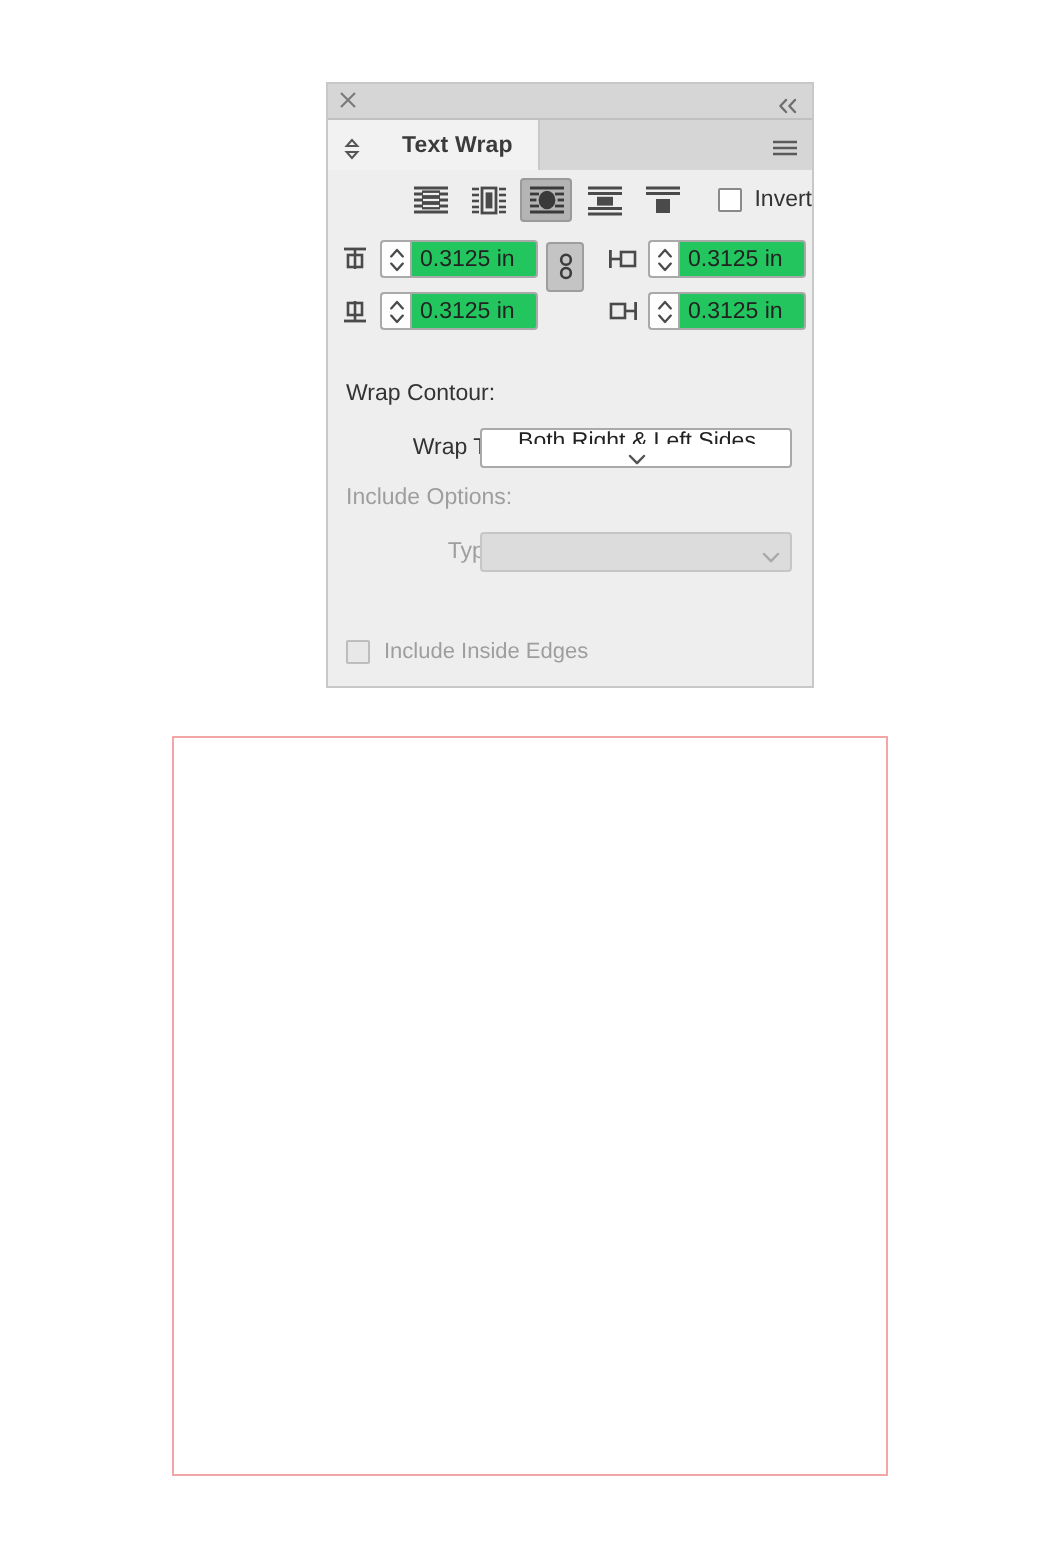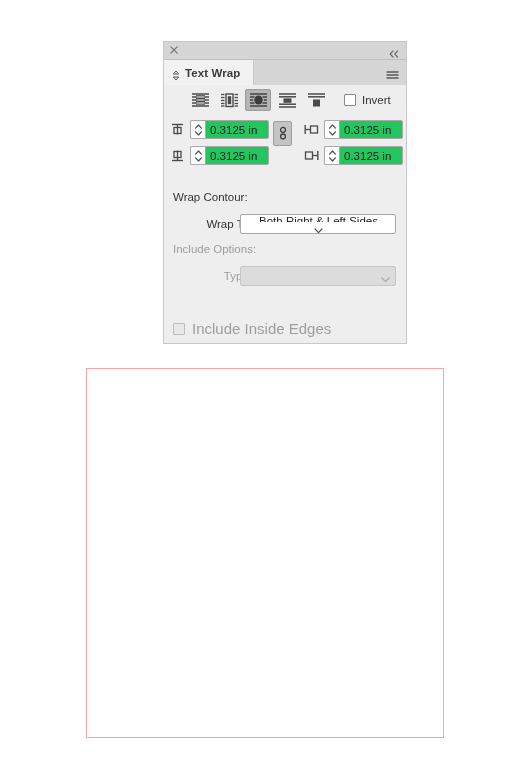--- a/index.html
+++ b/index.html
@@ -66,21 +66,21 @@
     position: relative;
     flex: 0 0 auto;
     display: flex;
     align-items: stretch;
   }
   .panel-tab {
     background: #f2f2f2;
     padding: 0 13px 0 8px;
     display: flex;
     align-items: center;
-    gap: 5px;
+    gap: 21px;
     border-right: 1px solid #c8c8c8;
     cursor: pointer;
   }
   .panel-tab .tab-label {
     font-size: 11.5px;
     font-weight: bold;
     color: #3b3b3b;
     letter-spacing: 0.1px;
   }
   .tab-updown {
@@ -105,22 +105,23 @@
 
   
   .wrapmode-row {
     position: absolute;
     left: 0px;
     top: 0px;
     width: 100%;
     height: 30px;
     display: flex;
     align-items: center;
-    padding-left: 23px;
-    box-sizing: border-box;
+    padding-left: 9px;
+    box-sizing: border-box;
+    justify-content: flex-end;
   }
   .mode-btn {
     width: 26px;
     height: 22px;
     margin-right: 3px;
     display: flex;
     align-items: center;
     justify-content: center;
     border-radius: 2px;
     border: 1px solid transparent;
@@ -267,21 +268,21 @@
 
   .inside-edges {
     position: absolute;
     left: 172px;
     top: 318px;
     display: flex;
     align-items: center;
     gap: 7px;
   }
   .inside-edges .lbl {
-    font-size: 15px;
+    font-size: 11px;
     color: #9e9e9e;
   }
 
   
   #document-canvas {
     position: absolute;
     left: 86px;
     top: 368px;
     width: 358px;
     height: 370px;

